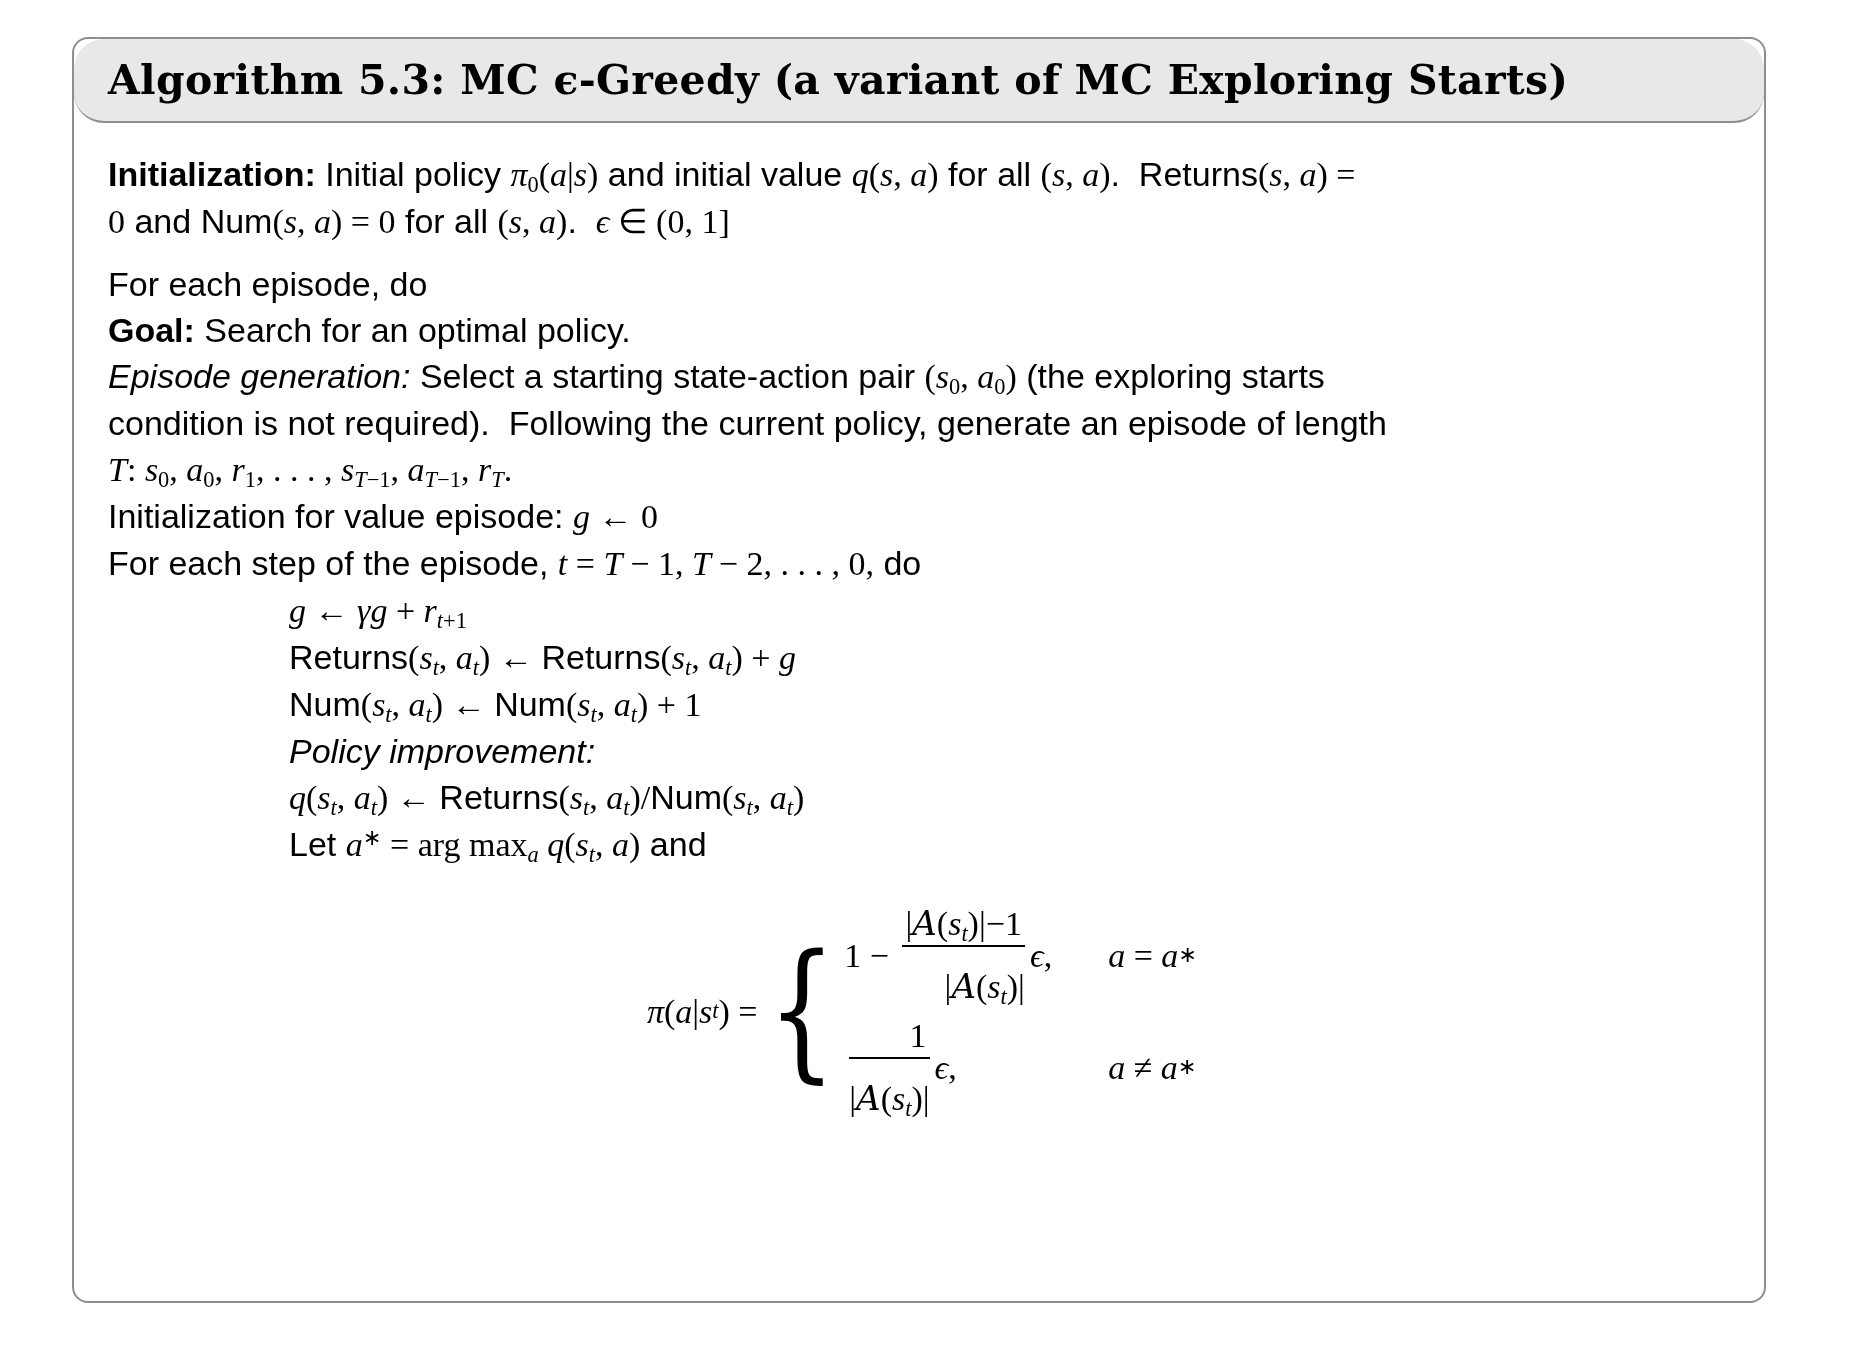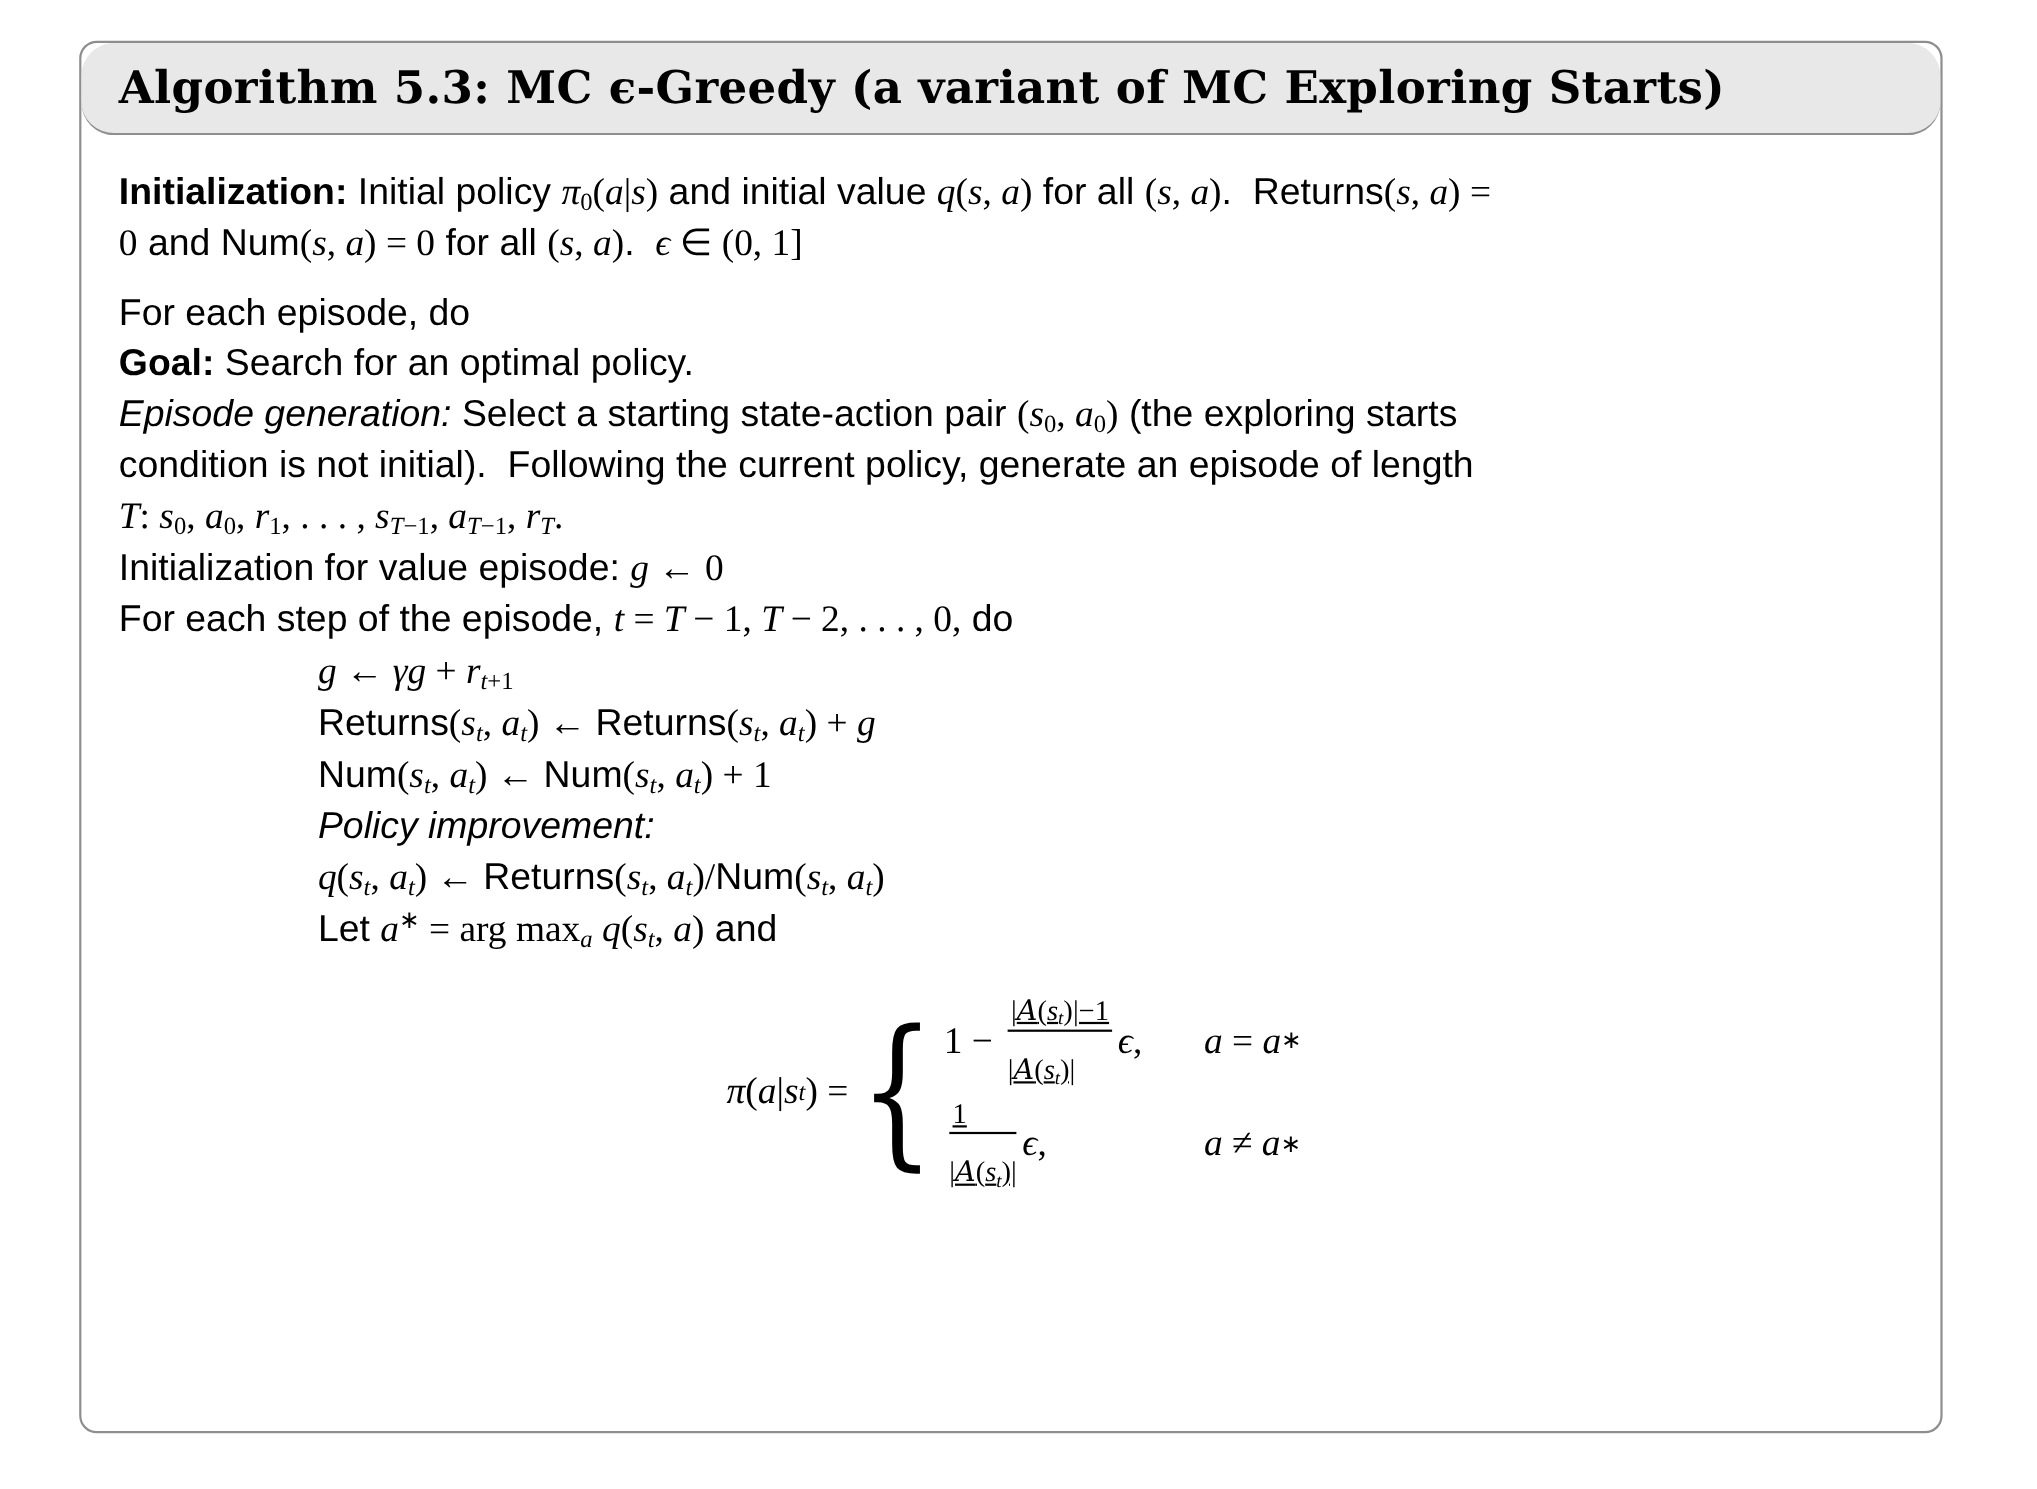--- a/index.html
+++ b/index.html
@@ -78,42 +78,42 @@
   }
   .eq-cases{
     display:grid;
     grid-template-columns:max-content max-content;
     column-gap:56px;
     row-gap:10px;
     align-items:center;
   }
   .case-value,.case-cond{display:flex;align-items:center;white-space:pre;}
   .frac{
-    display:inline-block;text-align:left;
-    font-size:26px;line-height:1.12;
-    margin:0 5px;vertical-align:middle;text-decoration:underline;
+    display:inline-block;text-align:right;
+    font-size:34px;line-height:1.12;
+    margin:0 5px;vertical-align:middle;
   }
   .frac .fnum{display:block;border-bottom:2px solid #000;padding:0 3px 2px;}
   .frac .fden{display:block;padding-top:20px;}
 </style>
 </head>
 <body>
 
 <div class="algo-box">
   <div class="algo-header">
     <span class="algo-title">Algorithm 5.3: MC ϵ-Greedy (a variant of MC Exploring Starts)</span>
   </div>
   <div class="algo-body">
     <div>
         <div class="line ind0"><span class="run rsb">Initialization:</span><span class="run rs"> Initial policy </span><span class="run m"><span class="mi">π</span></span><span class="run sub m"><span class="mu">0</span></span><span class="run m"><span class="mu">(</span><span class="mi">a</span><span class="mu">|</span><span class="mi">s</span><span class="mu">)</span></span><span class="run rs"> and initial value </span><span class="run m"><span class="mi">q</span><span class="mu">(</span><span class="mi">s</span><span class="mu">, </span><span class="mi">a</span><span class="mu">)</span></span><span class="run rs"> for all </span><span class="run m"><span class="mu">(</span><span class="mi">s</span><span class="mu">, </span><span class="mi">a</span><span class="mu">)</span></span><span class="run rs">.  Returns</span><span class="run m"><span class="mu">(</span><span class="mi">s</span><span class="mu">, </span><span class="mi">a</span><span class="mu">) =</span></span></div>
         <div class="line ind0"><span class="run m"><span class="mu">0</span></span><span class="run rs"> and </span><span class="run rs">Num</span><span class="run m"><span class="mu">(</span><span class="mi">s</span><span class="mu">, </span><span class="mi">a</span><span class="mu">) = 0</span></span><span class="run rs"> for all </span><span class="run m"><span class="mu">(</span><span class="mi">s</span><span class="mu">, </span><span class="mi">a</span><span class="mu">)</span></span><span class="run rs">.  </span><span class="run m"><span class="mi">ϵ </span><span class="mu">∈ (0, 1]</span></span></div>
         <div class="line ind0 gap"><span class="run rs">For each episode, do</span></div>
         <div class="line ind0"><span class="run rsb">Goal:</span><span class="run rs"> Search for an optimal policy.</span></div>
         <div class="line ind1"><span class="run rsi">Episode generation:</span><span class="run rs"> Select a starting state-action pair </span><span class="run m"><span class="mu">(</span><span class="mi">s</span></span><span class="run sub m"><span class="mu">0</span></span><span class="run m"><span class="mu">, </span><span class="mi">a</span></span><span class="run sub m"><span class="mu">0</span></span><span class="run m"><span class="mu">)</span></span><span class="run rs"> (the exploring starts</span></div>
-        <div class="line ind1"><span class="run rs">condition is not initial).  Following the current policy, generate an episode of length</span></div>
+        <div class="line ind1"><span class="run rs">condition is not required).  Following the current policy, generate an episode of length</span></div>
         <div class="line ind1"><span class="run m"><span class="mi">T</span><span class="mu">: </span><span class="mi">s</span></span><span class="run sub m"><span class="mu">0</span></span><span class="run m"><span class="mu">, </span><span class="mi">a</span></span><span class="run sub m"><span class="mu">0</span></span><span class="run m"><span class="mu">, </span><span class="mi">r</span></span><span class="run sub m"><span class="mu">1</span></span><span class="run m"><span class="mu">, . . . , </span><span class="mi">s</span></span><span class="run sub m"><span class="mi">T</span><span class="mu">−1</span></span><span class="run m"><span class="mu">, </span><span class="mi">a</span></span><span class="run sub m"><span class="mi">T</span><span class="mu">−1</span></span><span class="run m"><span class="mu">, </span><span class="mi">r</span></span><span class="run sub m"><span class="mi">T</span></span><span class="run m"><span class="mu">.</span></span></div>
         <div class="line ind1"><span class="run rs">Initialization for value episode: </span><span class="run m"><span class="mi">g </span><span class="mu">← 0</span></span></div>
         <div class="line ind1"><span class="run rs">For each step of the episode, </span><span class="run m"><span class="mi">t </span><span class="mu">= </span><span class="mi">T </span><span class="mu">− 1, </span><span class="mi">T </span><span class="mu">− 2, . . . , 0,</span></span><span class="run rs"> do</span></div>
         <div class="line ind2"><span class="run m"><span class="mi">g </span><span class="mu">← </span><span class="mi">γg </span><span class="mu">+ </span><span class="mi">r</span></span><span class="run sub m"><span class="mi">t</span><span class="mu">+1</span></span></div>
         <div class="line ind2"><span class="run rs">Returns</span><span class="run m"><span class="mu">(</span><span class="mi">s</span></span><span class="run sub m"><span class="mi">t</span></span><span class="run m"><span class="mu">, </span><span class="mi">a</span></span><span class="run sub m"><span class="mi">t</span></span><span class="run m"><span class="mu">) ← </span></span><span class="run rs">Returns</span><span class="run m"><span class="mu">(</span><span class="mi">s</span></span><span class="run sub m"><span class="mi">t</span></span><span class="run m"><span class="mu">, </span><span class="mi">a</span></span><span class="run sub m"><span class="mi">t</span></span><span class="run m"><span class="mu">) + </span><span class="mi">g</span></span></div>
         <div class="line ind2"><span class="run rs">Num</span><span class="run m"><span class="mu">(</span><span class="mi">s</span></span><span class="run sub m"><span class="mi">t</span></span><span class="run m"><span class="mu">, </span><span class="mi">a</span></span><span class="run sub m"><span class="mi">t</span></span><span class="run m"><span class="mu">) ← </span></span><span class="run rs">Num</span><span class="run m"><span class="mu">(</span><span class="mi">s</span></span><span class="run sub m"><span class="mi">t</span></span><span class="run m"><span class="mu">, </span><span class="mi">a</span></span><span class="run sub m"><span class="mi">t</span></span><span class="run m"><span class="mu">) + 1</span></span></div>
         <div class="line ind2"><span class="run rsi">Policy improvement:</span></div>
         <div class="line ind2"><span class="run m"><span class="mi">q</span><span class="mu">(</span><span class="mi">s</span></span><span class="run sub m"><span class="mi">t</span></span><span class="run m"><span class="mu">, </span><span class="mi">a</span></span><span class="run sub m"><span class="mi">t</span></span><span class="run m"><span class="mu">) ← </span></span><span class="run rs">Returns</span><span class="run m"><span class="mu">(</span><span class="mi">s</span></span><span class="run sub m"><span class="mi">t</span></span><span class="run m"><span class="mu">, </span><span class="mi">a</span></span><span class="run sub m"><span class="mi">t</span></span><span class="run m"><span class="mu">)/</span></span><span class="run rs">Num</span><span class="run m"><span class="mu">(</span><span class="mi">s</span></span><span class="run sub m"><span class="mi">t</span></span><span class="run m"><span class="mu">, </span><span class="mi">a</span></span><span class="run sub m"><span class="mi">t</span></span><span class="run m"><span class="mu">)</span></span></div>
         <div class="line ind2"><span class="run rs">Let </span><span class="run m"><span class="mi">a</span></span><span class="run sup m"><span class="mu">∗</span></span><span class="run m"><span class="mu"> = </span></span><span class="run rmr">arg max</span><span class="run sub m"><span class="mi">a</span></span><span class="run m"><span class="mu"> </span><span class="mi">q</span><span class="mu">(</span><span class="mi">s</span></span><span class="run sub m"><span class="mi">t</span></span><span class="run m"><span class="mu">, </span><span class="mi">a</span><span class="mu">)</span></span><span class="run rs"> and</span></div>
       </div>

